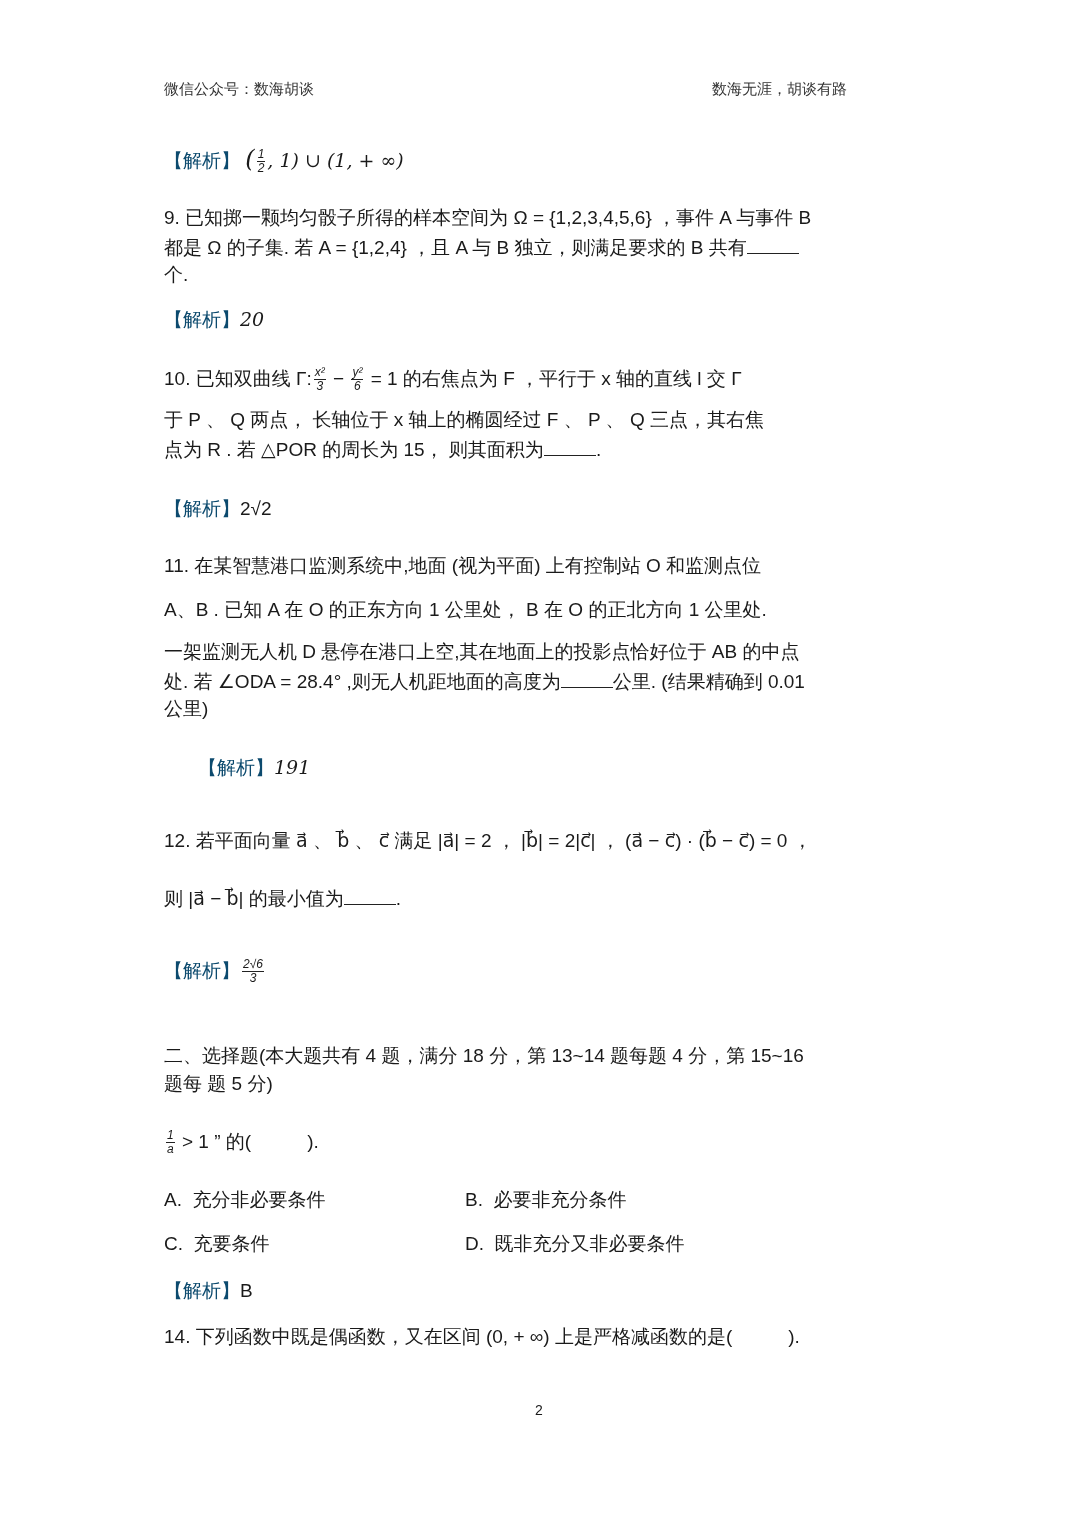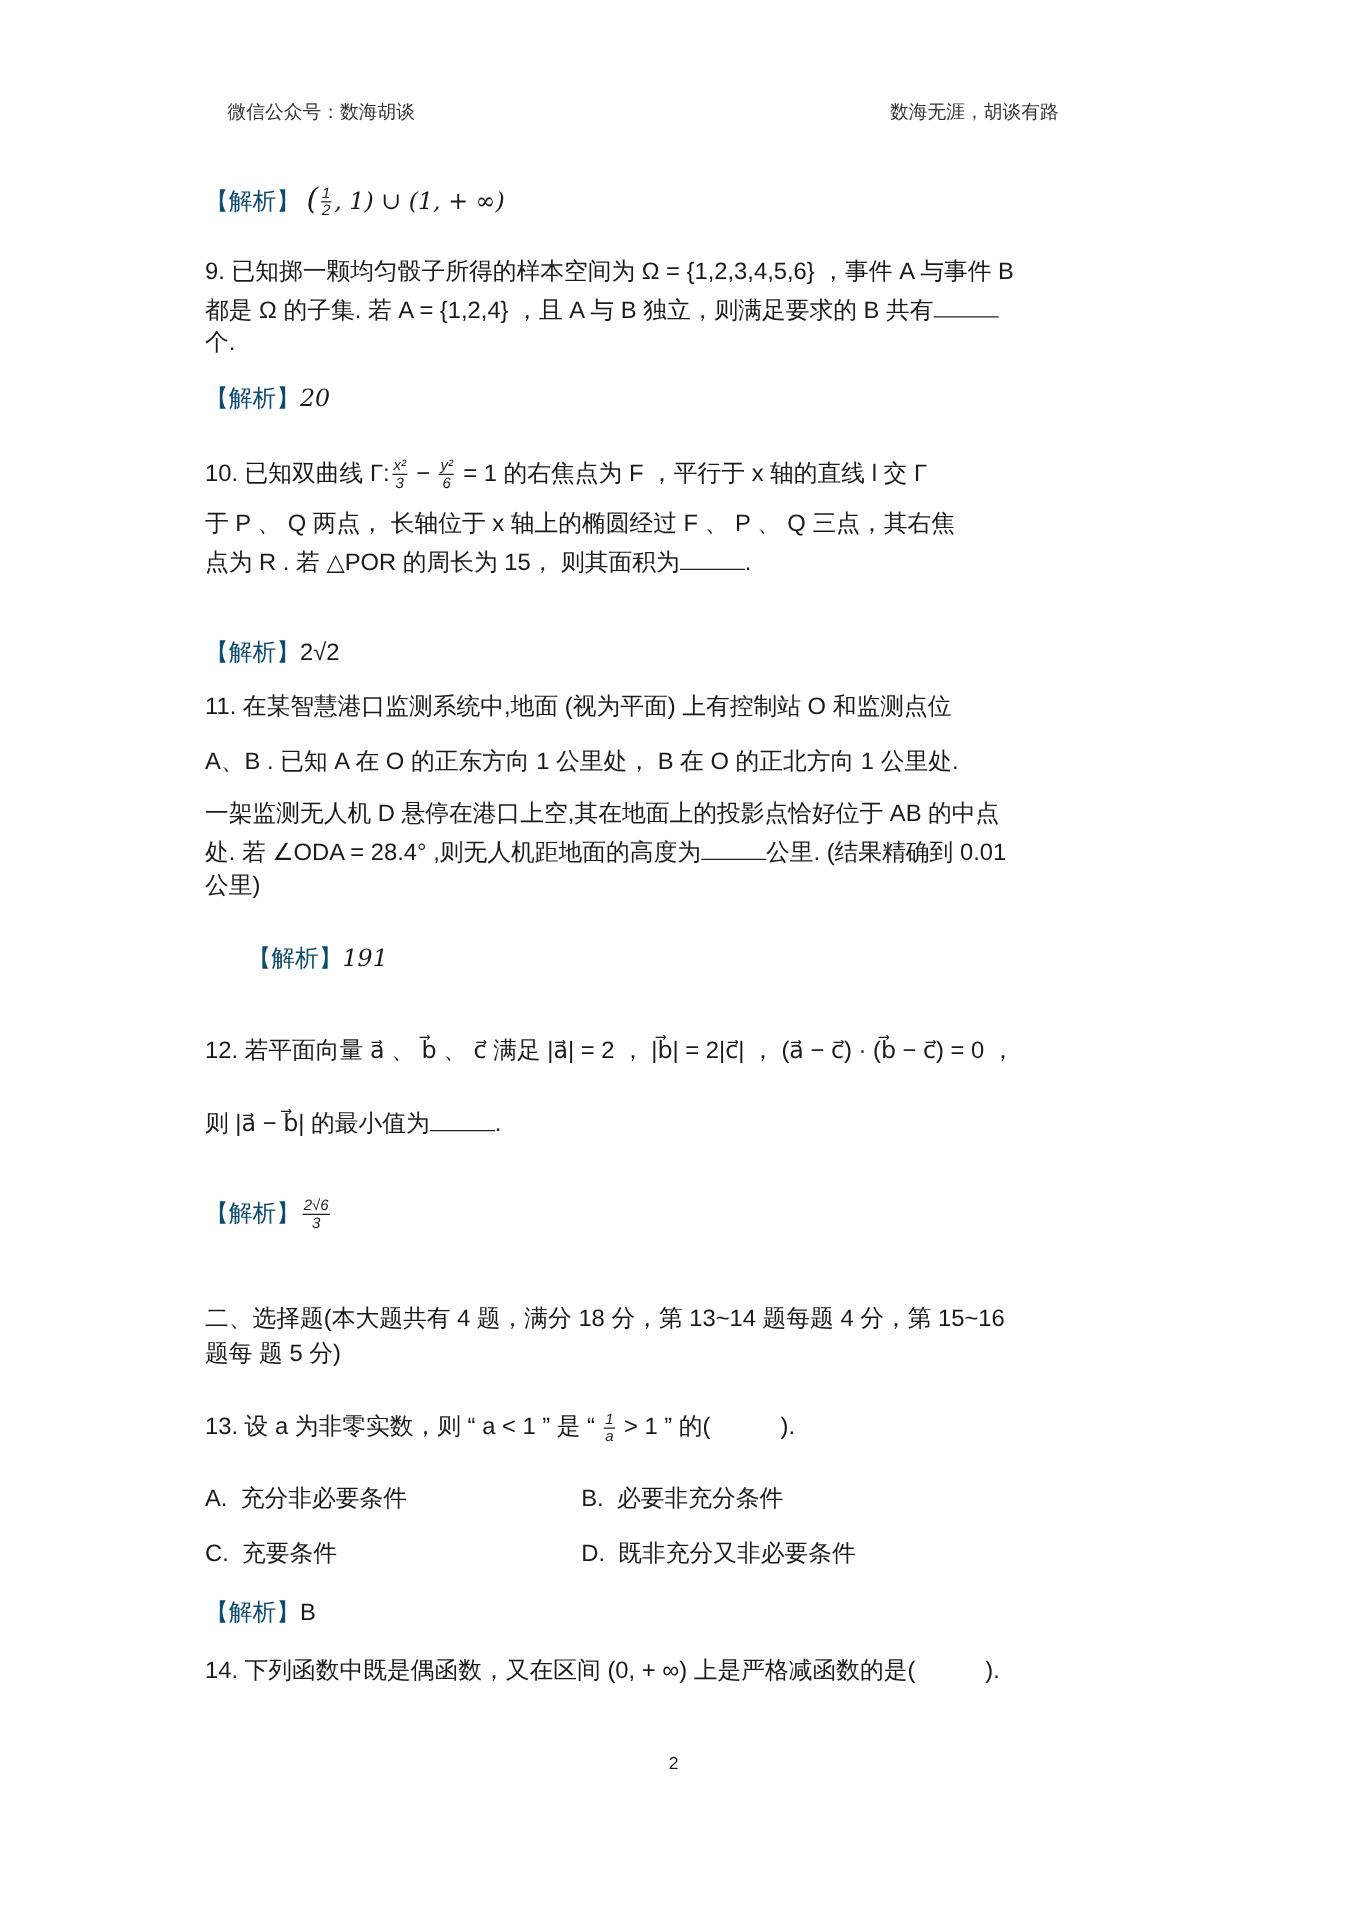--- a/index.html
+++ b/index.html
@@ -14,41 +14,41 @@
   .frac .num { display:block; border-bottom:1px solid #222; padding:0 1px; }
   .frac .den { display:block; }
   .blank { display:inline-block; width:52px; border-bottom:1.5px solid #222; height:18px; vertical-align:baseline; }
   .paren-blank { display:inline-block; width:56px; }
   .pnum { position:absolute; top:1402px; left:535px; font-size:14px; }
   .opt { position:absolute; font-size:19px; line-height:24px; white-space:nowrap; }
 </style>
 </head>
 <body>
 
-<div class="abs hdr" style="left:164px;margin-left:18px;">微信公众号：数海胡谈</div>
+<div class="abs hdr" style="left:164px;">微信公众号：数海胡谈</div>
 <div class="abs hdr" style="left:712px;">数海无涯，胡谈有路</div>
 
 <div class="line" style="top:147px;">
   <span class="sol-label">【解析】</span>
   <span class="math" style="font-size:24px;">(</span><span class="frac"><span class="num">1</span><span class="den">2</span></span><span class="math">, 1)</span><span class="math"> ∪ (1, + ∞)</span>
 </div>
 
 <div class="line" style="top:206px;">9. 已知掷一颗均匀骰子所得的样本空间为 Ω = {1,2,3,4,5,6} ，事件 A 与事件 B</div>
 <div class="line" style="top:235px;"><span>都是 Ω 的子集. 若 A = {1,2,4} ，且 A 与 B 独立，则满足要求的 B 共有</span><span class="blank"></span></div>
 <div class="line" style="top:263px;">个.</div>
 <div class="line" style="top:307px;">
   <span class="sol-label">【解析】</span><span class="math">20</span>
 </div>
 
 <div class="line" style="top:366px;">
   <span>10. 已知双曲线 Γ:</span><span class="frac"><span class="num">x²</span><span class="den">3</span></span><span> − </span><span class="frac"><span class="num">y²</span><span class="den">6</span></span><span> = 1  的右焦点为 F ，平行于 x 轴的直线 l 交 Γ</span>
 </div>
 <div class="line" style="top:408px;">于 P 、 Q 两点， 长轴位于 x 轴上的椭圆经过 F 、 P 、 Q 三点，其右焦</div>
 <div class="line" style="top:437px;"><span>点为 R . 若 △POR 的周长为 15， 则其面积为</span><span class="blank"></span><span>.</span></div>
-<div class="line" style="top:496px;margin-top:14px;">
+<div class="line" style="top:496px;">
   <span class="sol-label">【解析】</span><span>2√2</span>
 </div>
 
 <div class="line" style="top:554px;">11. 在某智慧港口监测系统中,地面 (视为平面) 上有控制站 O 和监测点位</div>
 <div class="line" style="top:598px;">A、B . 已知 A 在 O 的正东方向 1 公里处， B 在 O 的正北方向 1 公里处.</div>
 <div class="line" style="top:640px;">一架监测无人机 D 悬停在港口上空,其在地面上的投影点恰好位于 AB 的中点</div>
 <div class="line" style="top:669px;"><span>处. 若 ∠ODA = 28.4° ,则无人机距地面的高度为</span><span class="blank"></span><span>公里. (结果精确到 0.01</span></div>
 <div class="line" style="top:697px;">公里)</div>
 <div class="line" style="top:755px;margin-left:34px;">
   <span class="sol-label">【解析】</span><span class="math">191</span>
@@ -57,21 +57,21 @@
 <div class="line" style="top:829px;">12. 若平面向量 a⃗ 、 b⃗ 、 c⃗ 满足 |a⃗| = 2 ， |b⃗| = 2|c⃗| ， (a⃗ − c⃗) · (b⃗ − c⃗) = 0 ，</div>
 <div class="line" style="top:886px;"><span>则 |a⃗ − b⃗| 的最小值为</span><span class="blank"></span><span>.</span></div>
 <div class="line" style="top:958px;">
   <span class="sol-label">【解析】</span><span class="frac"><span class="num">2√6</span><span class="den">3</span></span>
 </div>
 
 <div class="line" style="top:1044px;">二、选择题(本大题共有 4 题，满分 18 分，第 13~14 题每题 4 分，第 15~16</div>
 <div class="line" style="top:1072px;">题每 题 5 分)</div>
 
 <div class="line" style="top:1129px;">
-  <span>13. 设 a 为非零实数，则 “ a &lt; 1 ” 是 “ </span><span class="frac"><span class="num">1</span><span class="den">a</span></span><span> &gt; 1 ” 的(</span><span class="paren-blank"></span><span>).</span>
+  <span class="frac"><span class="num">1</span><span class="den">a</span></span><span> &gt; 1 ” 的(</span><span class="paren-blank"></span><span>).</span>
 </div>
 <div class="opt" style="top:1188px; left:164px;"><span>A.</span>&nbsp; <span>充分非必要条件</span></div>
 <div class="opt" style="top:1188px; left:465px;"><span>B.</span>&nbsp; <span>必要非充分条件</span></div>
 <div class="opt" style="top:1232px; left:164px;"><span>C.</span>&nbsp; <span>充要条件</span></div>
 <div class="opt" style="top:1232px; left:465px;"><span>D.</span>&nbsp; <span>既非充分又非必要条件</span></div>
 <div class="line" style="top:1278px;">
   <span class="sol-label">【解析】</span><span>B</span>
 </div>
 
 <div class="line" style="top:1325px;"><span>14. 下列函数中既是偶函数，又在区间 (0, + ∞) 上是严格减函数的是(</span><span class="paren-blank"></span><span>).</span></div>

